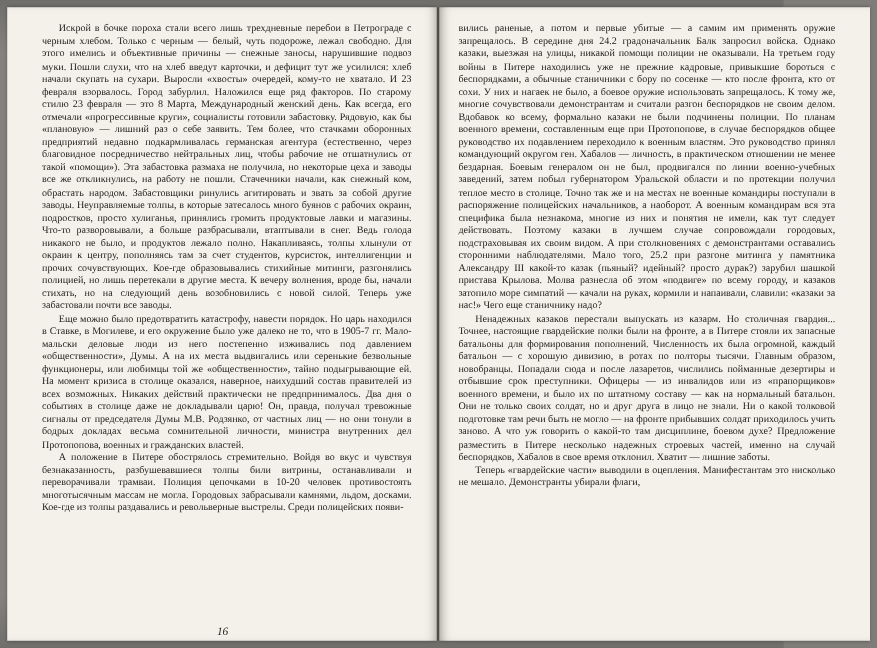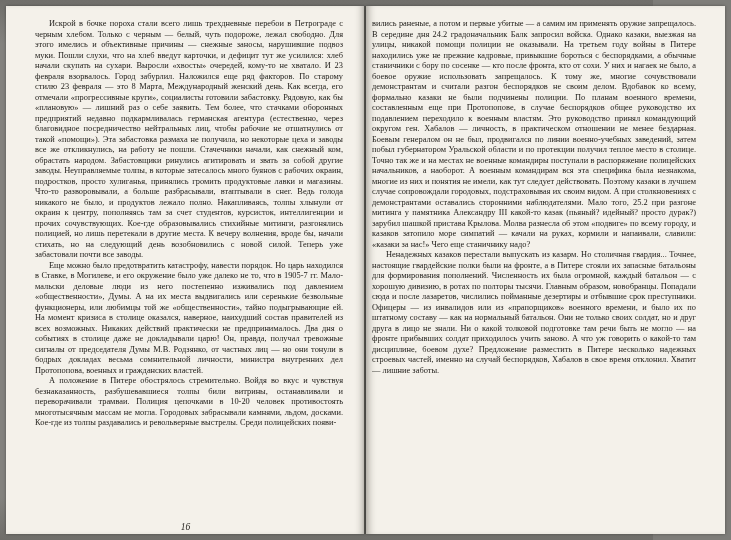--- a/index.html
+++ b/index.html
@@ -48,21 +48,21 @@
     bottom: 32px;
     text-align: justify;
     font-size: 8.4px;
     line-height: 10.5px;
     color: #23211d;
     hyphens: auto;
     -webkit-hyphens: auto;
     overflow: hidden;
   }
   .page.left .text  { left: 29px; right: 22px; }
-  .page.right .text { left: 6px; right: 29px; }
+  .page.right .text { left: 16px; right: 29px; }
   .text p {
     margin: 0;
     text-indent: 14px;
   }
   .text p.cont {
     text-indent: 0;
   }
   .page-number {
     position: absolute;
     bottom: 2px;
@@ -87,16 +87,17 @@
     </div>
     <div class="page-number">16</div>
   </div>
 
   <div class="spine"></div>
 
   <div class="page right">
     <div class="text" lang="ru">
       <p class="cont">вились раненые, а потом и первые убитые — а самим им применять оружие запрещалось. В середине дня 24.2 градоначальник Балк запросил войска. Однако казаки, выезжая на улицы, никакой помощи полиции не оказывали. На третьем году войны в Питере находились уже не прежние кадровые, привыкшие бороться с беспорядками, а обычные станичники с бору по сосенке — кто после фронта, кто от сохи. У них и нагаек не было, а боевое оружие использовать запрещалось. К тому же, многие сочувствовали демонстрантам и считали разгон беспорядков не своим делом. Вдобавок ко всему, формально казаки не были подчинены полиции. По планам военного времени, составленным еще при Протопопове, в случае беспорядков общее руководство их подавлением переходило к военным властям. Это руководство принял командующий округом ген. Хабалов — личность, в практическом отношении не менее бездарная. Боевым генералом он не был, продвигался по линии военно-учебных заведений, затем побыл губернатором Уральской области и по протекции получил теплое место в столице. Точно так же и на местах не военные командиры поступали в распоряжение полицейских начальников, а наоборот. А военным командирам вся эта специфика была незнакома, многие из них и понятия не имели, как тут следует действовать. Поэтому казаки в лучшем случае сопровождали городовых, подстраховывая их своим видом. А при столкновениях с демонстрантами оставались сторонними наблюдателями. Мало того, 25.2 при разгоне митинга у памятника Александру III какой-то казак (пьяный? идейный? просто дурак?) зарубил шашкой пристава Крылова. Молва разнесла об этом «подвиге» по всему городу, и казаков затопило море симпатий — качали на руках, кормили и напаивали, славили: «казаки за нас!» Чего еще станичнику надо?</p>
       <p>Ненадежных казаков перестали выпускать из казарм. Но столичная гвардия... Точнее, настоящие гвардейские полки были на фронте, а в Питере стояли их запасные батальоны для формирования пополнений. Численность их была огромной, каждый батальон — с хорошую дивизию, в ротах по полторы тысячи. Главным образом, новобранцы. Попадали сюда и после лазаретов, числились пойманные дезертиры и отбывшие срок преступники. Офицеры — из инвалидов или из «прапорщиков» военного времени, и было их по штатному составу — как на нормальный батальон. Они не только своих солдат, но и друг друга в лицо не знали. Ни о какой толковой подготовке там речи быть не могло — на фронте прибывших солдат приходилось учить заново. А что уж говорить о какой-то там дисциплине, боевом духе? Предложение разместить в Питере несколько надежных строевых частей, именно на случай беспорядков, Хабалов в свое время отклонил. Хватит — лишние заботы.</p>
+      <p>Теперь «гвардейские части» выводили в оцепления. Манифестантам это нисколько не мешало. Демонстранты убирали флаги,</p>
     </div>
   </div>
 
 </div>
 
 </body></html>

